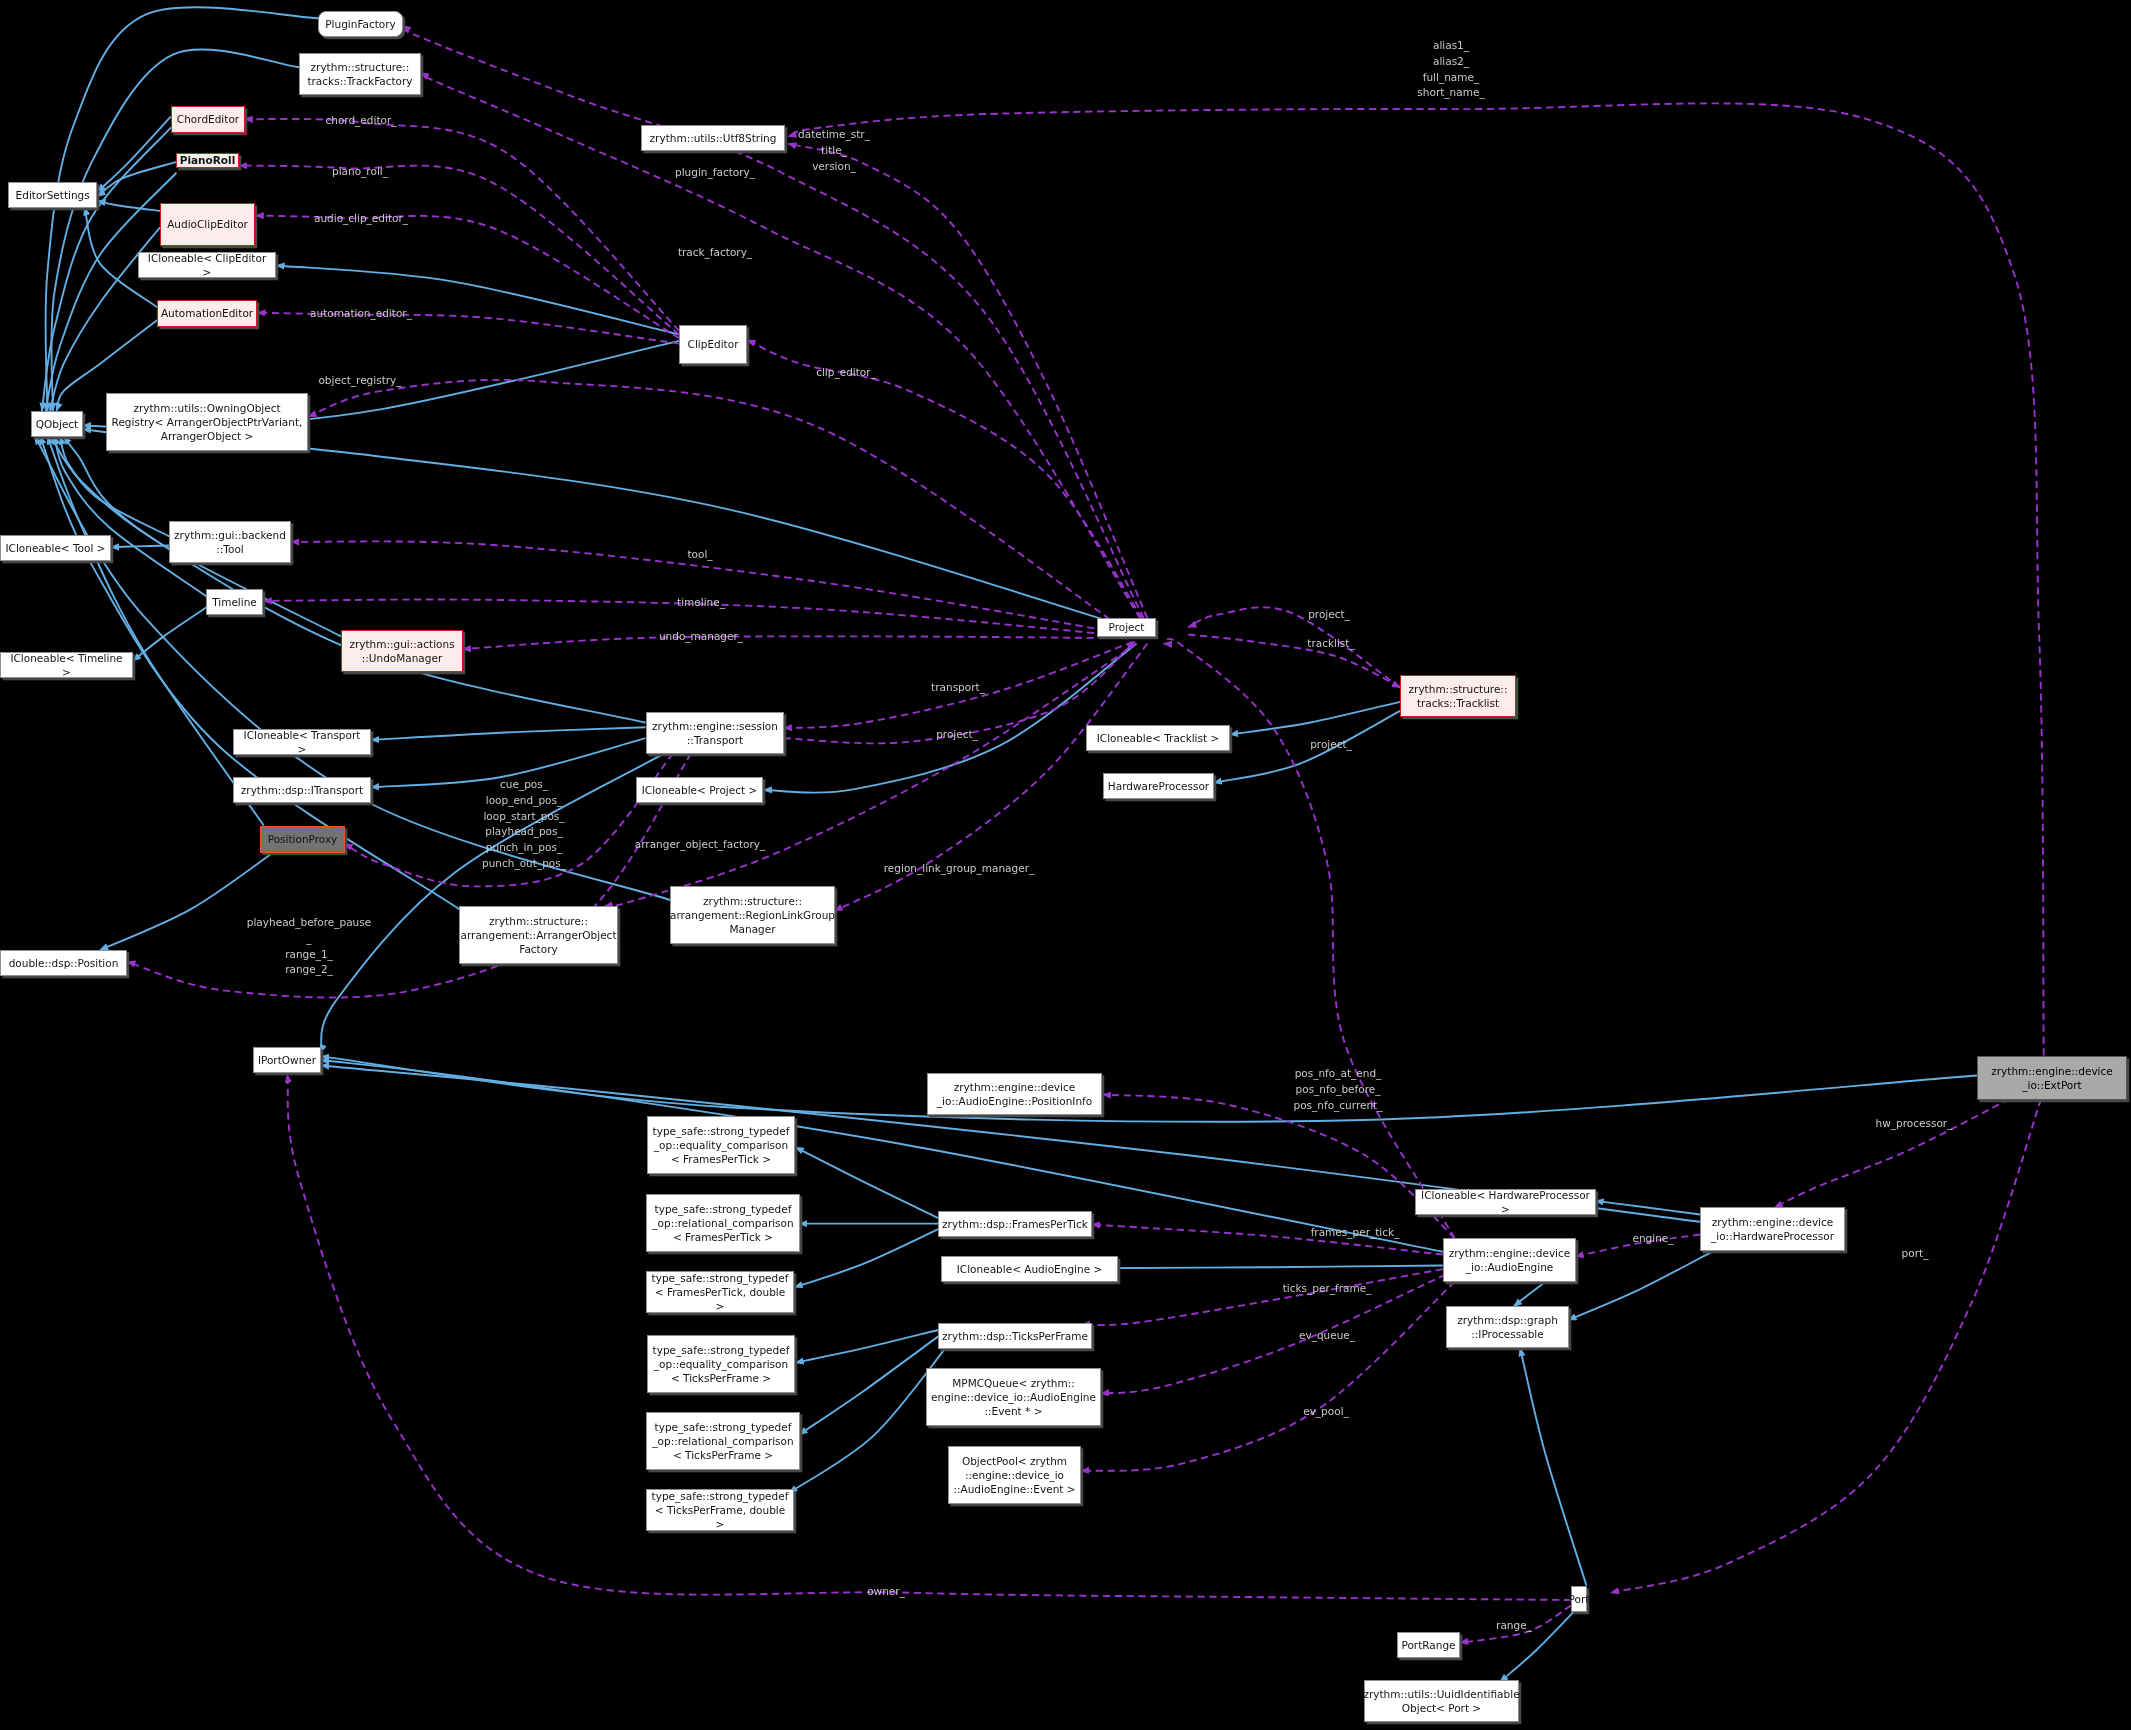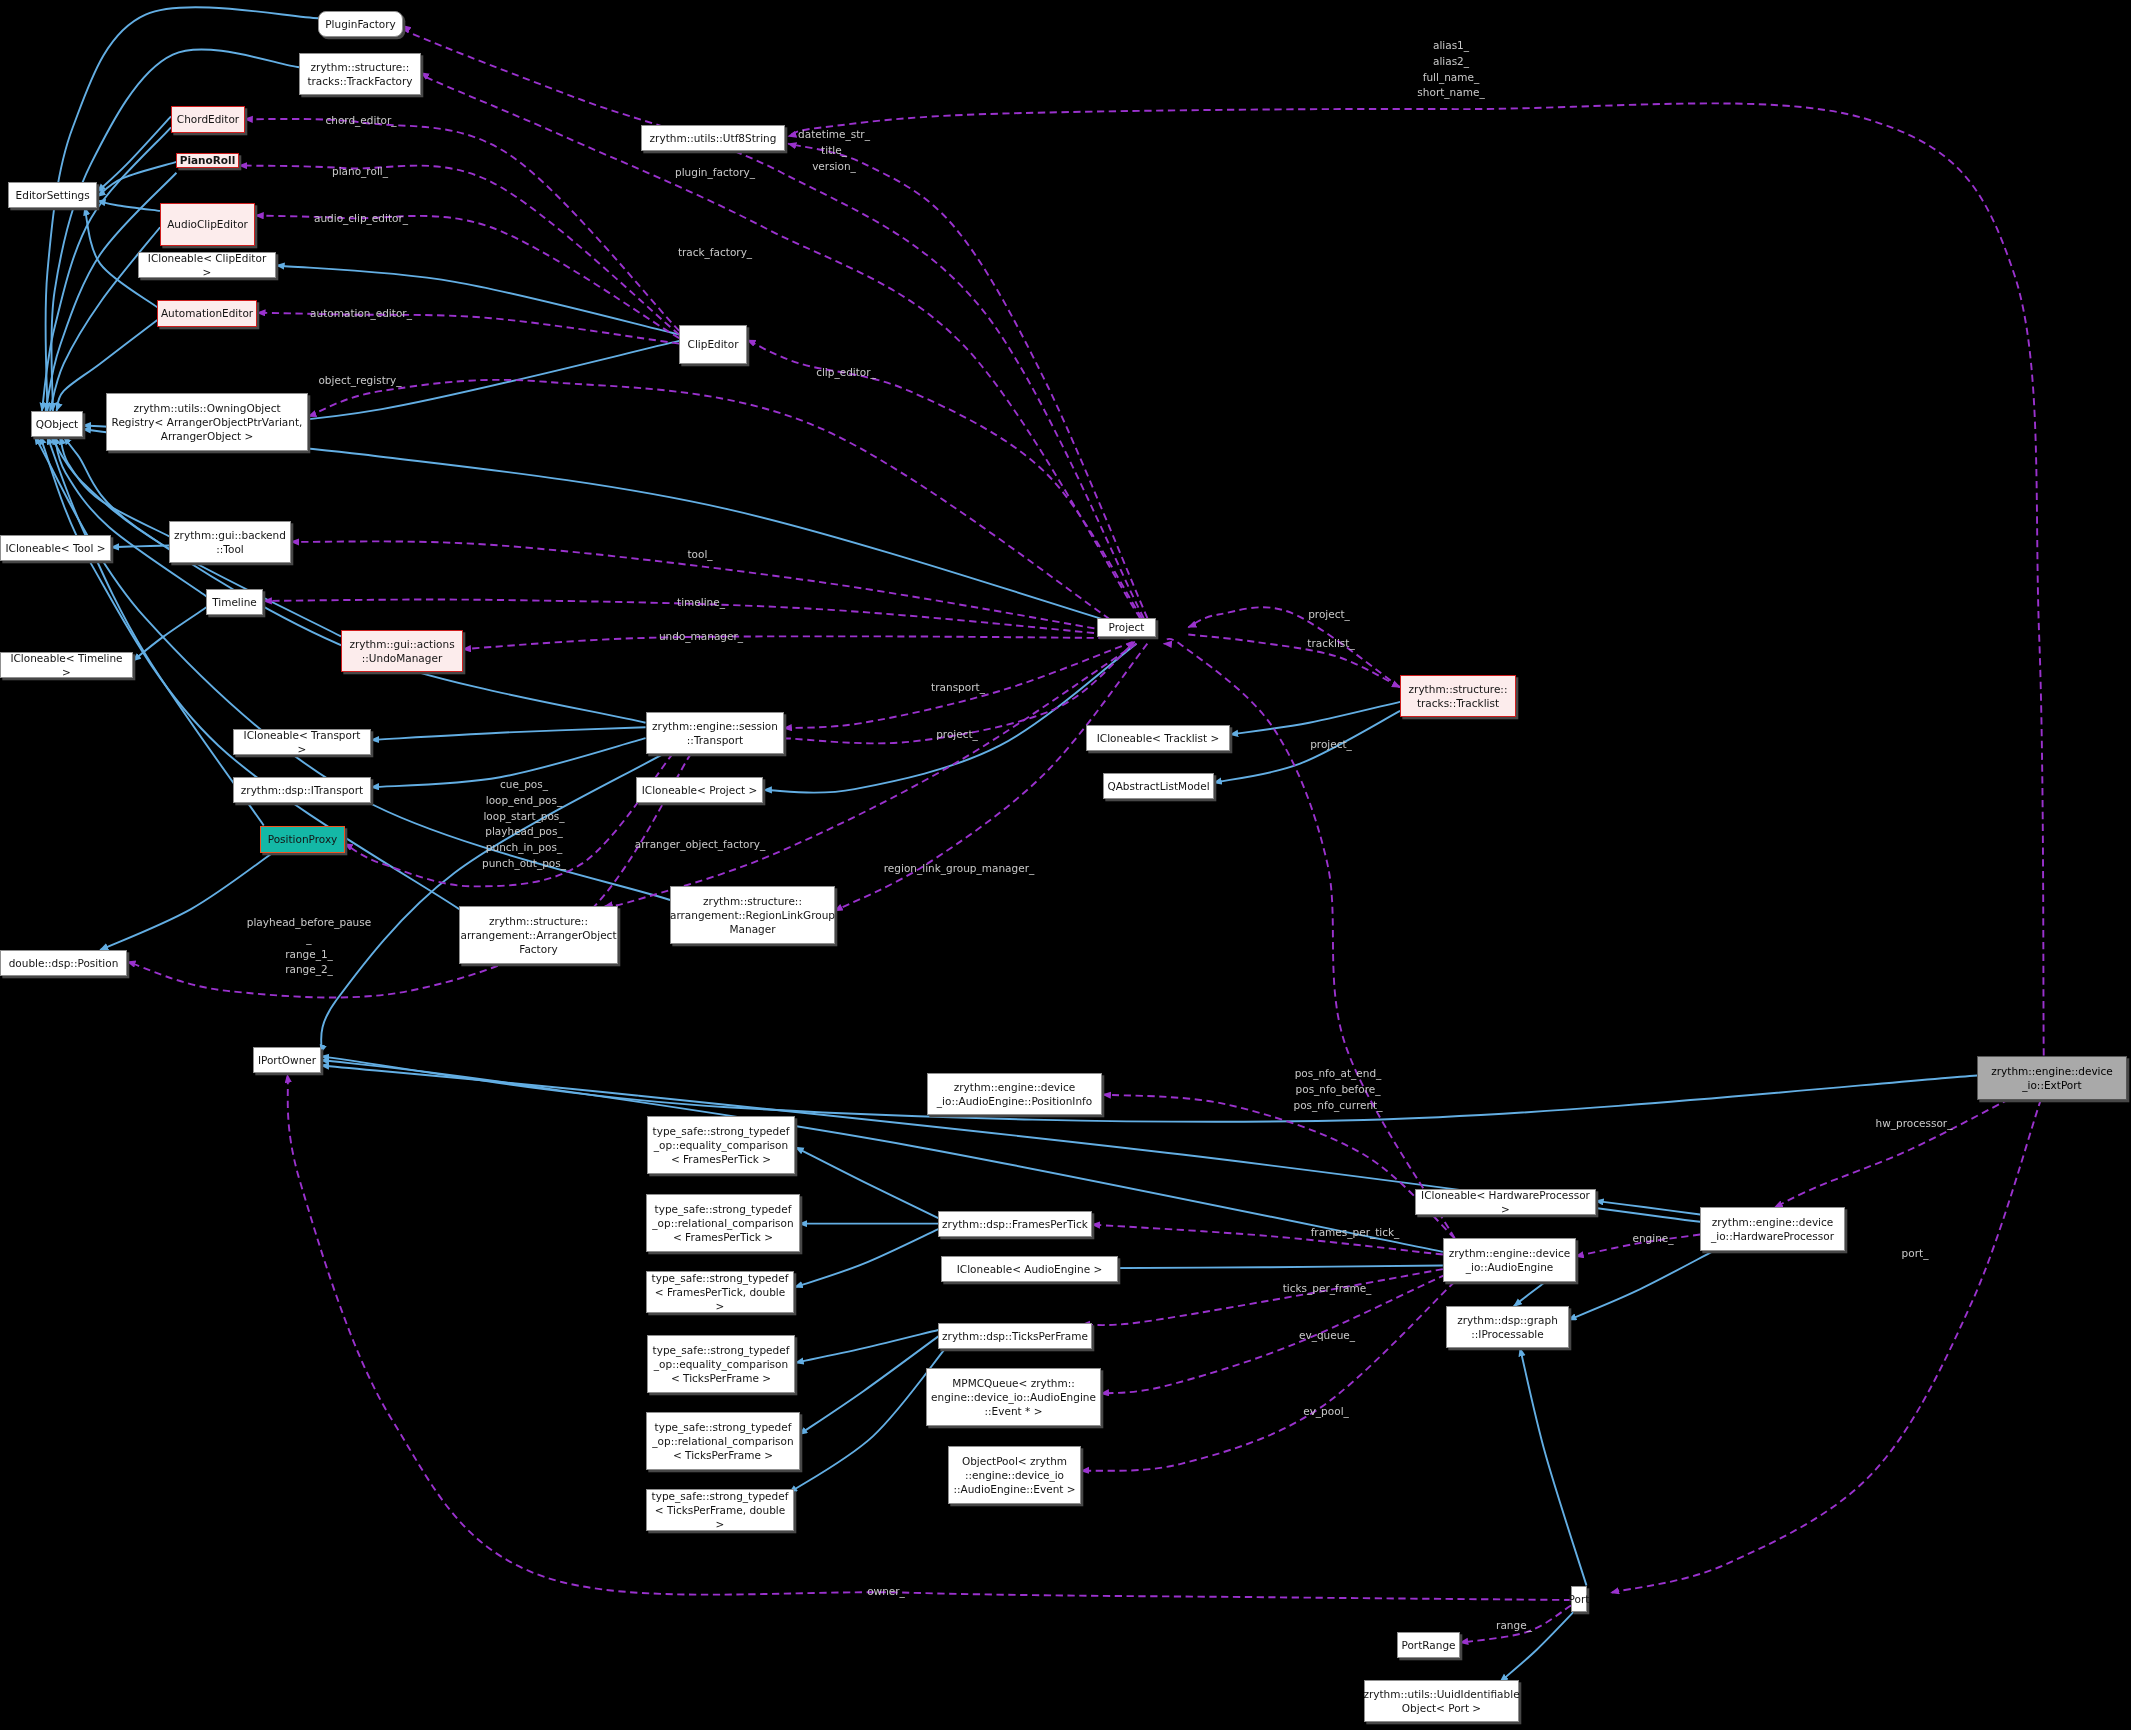--- a/index.html
+++ b/index.html
@@ -4,21 +4,21 @@
 <style>
   html,body{margin:0;padding:0;background:#000;}
   #canvas{position:relative;width:2132px;height:1730px;background:#000;overflow:hidden;
           font-family:"DejaVu Sans","Liberation Sans",sans-serif;}
   #edge-layer{position:absolute;left:0;top:0;width:2132px;height:1730px;}
   .node{position:absolute;background:#ffffff;border:1.4px solid #8f8f8f;color:#141414;
         font-size:10.5px;line-height:1.34;text-align:center;display:flex;align-items:center;
         justify-content:center;box-sizing:border-box;padding:1.8px 3.6px;
         box-shadow:2.3px 2.3px 0 #474747;z-index:2;}
   .node.red{background:#fcecec;border:1.8px solid #cf1d1d;}
-  .node.orange{background:#14b8a6;border:1.8px solid #ee5321;}
+  .node.orange{background:#737373;border:1.8px solid #ee5321;}
   .node.main{background:#a9a9a9;border:1.4px solid #565656;color:#000;}
   .elabel{position:absolute;color:#c9c9c9;font-size:10.5px;line-height:1.5;text-align:center;
           transform:translateX(-50%);white-space:pre;z-index:1;}
   path.edge{fill:none;}
 </style>
 </head>
 <body>
 
 <div id="canvas">
   <svg id="edge-layer" xmlns="http://www.w3.org/2000/svg" viewBox="0 0 2345 1903" width="2132" height="1730">
@@ -172,21 +172,21 @@
     <div class="node" style="left: 233px; top: 777px; width: 138px; height: 25.5px;">
       <span>zrythm::dsp::ITransport</span>
     </div>
     <div class="node orange" style="left: 260px; top: 826px; width: 85px; height: 27px;">
       <span>PositionProxy</span>
     </div>
     <div class="node" style="left: 1086px; top: 725px; width: 144px; height: 25.5px;">
       <span>ICloneable&lt; Tracklist &gt;</span>
     </div>
     <div class="node" style="left: 1103px; top: 773px; width: 111px; height: 25.5px;">
-      <span>QAbstractListModel</span>
+      <span>HardwareProcessor</span>
     </div>
     <div class="node" style="left: 636px; top: 777px; width: 127px; height: 25.5px;">
       <span>ICloneable&lt; Project &gt;</span>
     </div>
     <div class="node red" style="left: 1400px; top: 675px; width: 116px; height: 42px;">
       <span>zrythm::structure::<br>tracks::Tracklist</span>
     </div>
     <div class="node" style="left: 0px; top: 950px; width: 127px; height: 25.5px;">
       <span>double::dsp::Position</span>
     </div>

